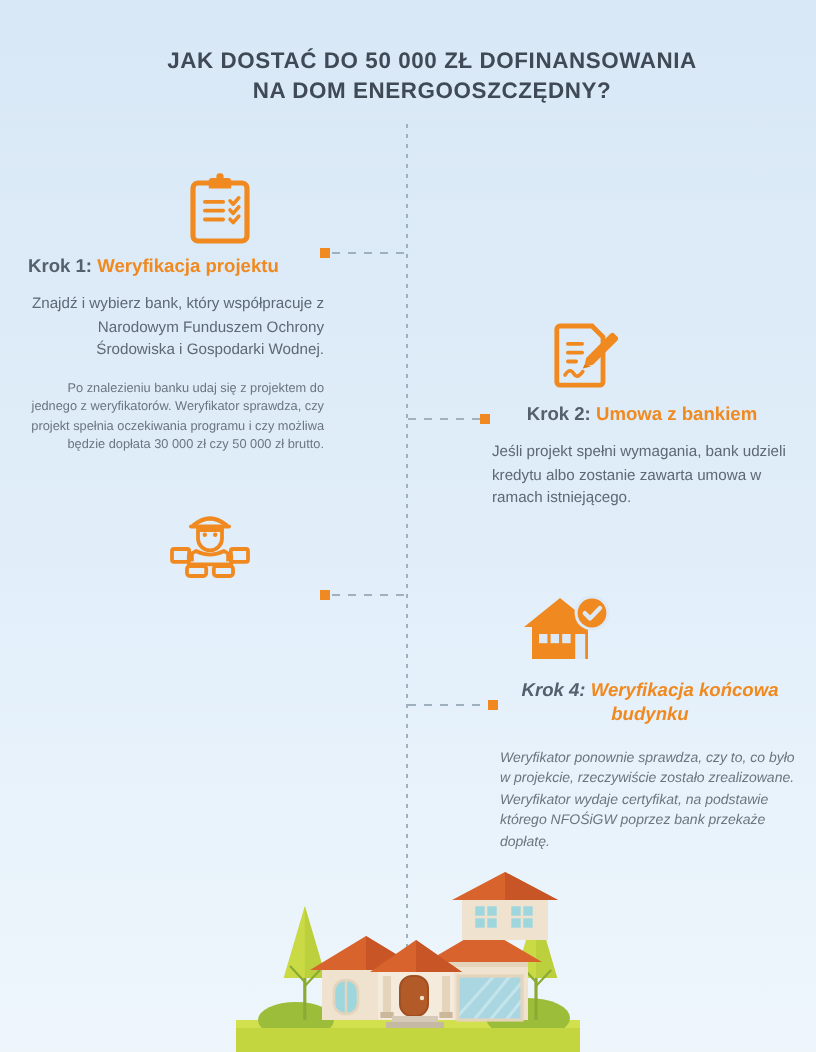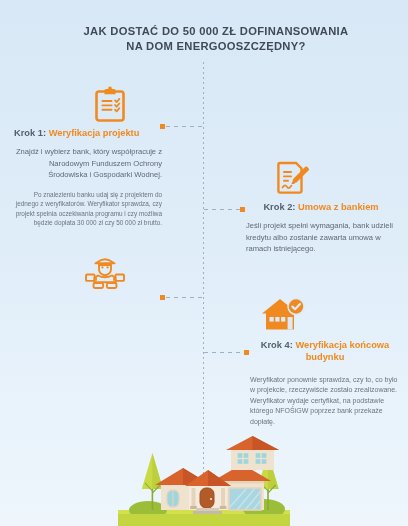--- a/index.html
+++ b/index.html
@@ -175,21 +175,21 @@
         <rect x="2" y="19.5" width="8.6" height="6.4" rx="1" fill="none" stroke="#f08a20" stroke-width="1.9"></rect>
         <rect x="31.4" y="19.5" width="8.6" height="6.4" rx="1" fill="none" stroke="#f08a20" stroke-width="1.9"></rect>
         <rect x="9.5" y="28" width="9.6" height="5" rx="1.4" fill="none" stroke="#f08a20" stroke-width="1.9"></rect>
         <rect x="22.9" y="28" width="9.6" height="5" rx="1.4" fill="none" stroke="#f08a20" stroke-width="1.9"></rect>
         <rect x="11.3" y="22.3" width="1.6" height="3.4" fill="#f08a20"></rect>
         <rect x="29.1" y="22.3" width="1.6" height="3.4" fill="#f08a20"></rect>
       </svg>
     </div>
   </div>
 
-  <div class="step align-left" style="left:250px; top:296px; width:150px;">
+  <div class="step align-left" style="left:250px; top:296px; width:150px;font-style:italic;">
     <div class="step-icon left" style="padding-left:10px;">
       <svg width="46" height="38" viewBox="0 0 46 38">
         <path d="M2 17.5 L20 3 L38 17.5 Z" fill="#f08a20"></path>
         <rect x="6" y="17" width="28" height="16.5" fill="#f08a20"></rect>
         <rect x="9.5" y="21" width="4.2" height="4.6" fill="#dceaf7"></rect>
         <rect x="15.3" y="21" width="4.2" height="4.6" fill="#dceaf7"></rect>
         <rect x="21.1" y="21" width="4.2" height="4.6" fill="#dceaf7"></rect>
         <rect x="27.6" y="21" width="5" height="12.5" fill="#dceaf7"></rect>
         <circle cx="36" cy="10.5" r="8.7" fill="#dceaf7"></circle>
         <circle cx="36" cy="10.5" r="7.2" fill="#f08a20"></circle>

